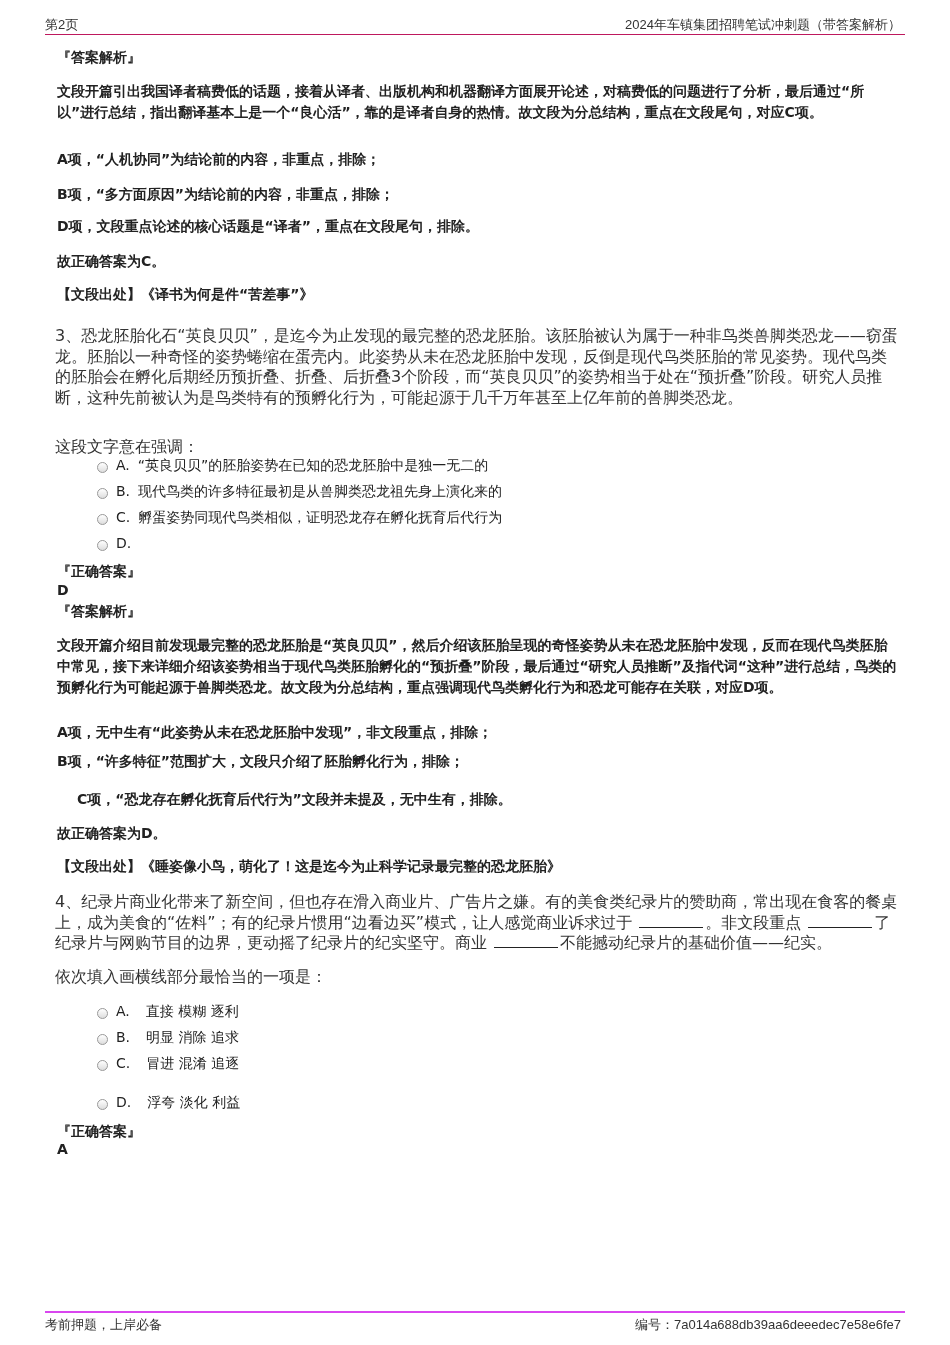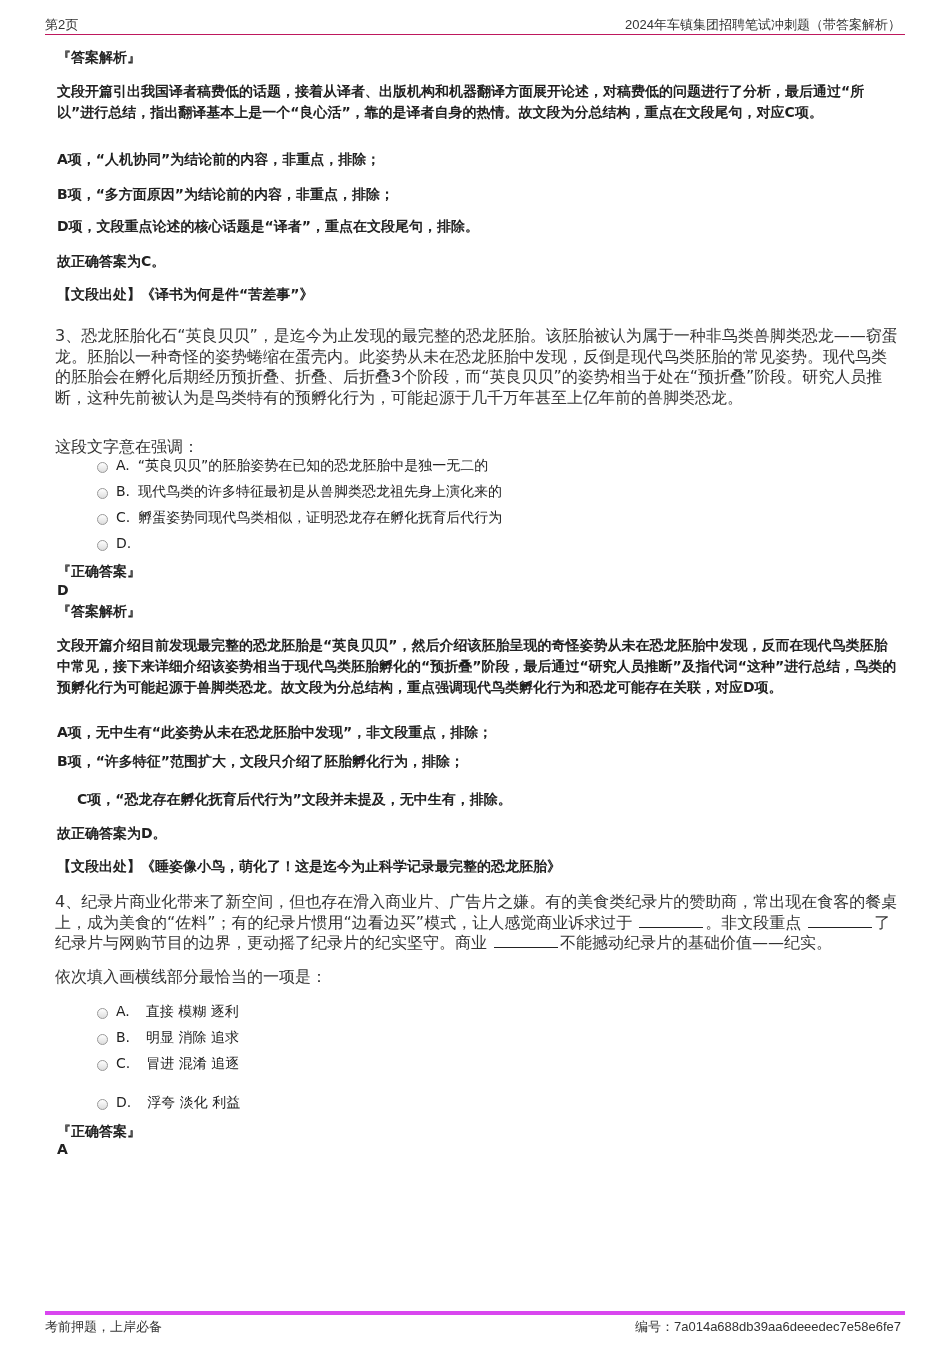--- a/index.html
+++ b/index.html
@@ -1,20 +1,20 @@
 <!DOCTYPE html>
 <html><head>
 <meta charset="utf-8">
 <style>
   html, body { margin:0; padding:0; background:#ffffff; }
   body { width:950px; height:1345px; position:relative; font-family:"DejaVu Sans", sans-serif; color:#222; overflow:hidden; }
   .hdr { position:absolute; left:45px; right:45px; top:14px; height:20px; border-bottom:1px solid #be185d; font-size:13px; color:#333; font-family:"Liberation Sans", sans-serif; }
   .hdr .l { position:absolute; left:0; top:2px; }
   .hdr .r { position:absolute; right:4px; top:2px; }
-  .ftr { position:absolute; left:45px; right:45px; top:1311px; height:20px; border-top:4px solid #d946ef; font-size:13px; color:#333; font-family:"Liberation Sans", sans-serif; }
+  .ftr { position:absolute; left:45px; right:45px; top:1311px; height:20px; border-top:2px solid #d946ef; font-size:13px; color:#333; font-family:"Liberation Sans", sans-serif; }
   .ftr .l { position:absolute; left:0; top:3px; }
   .ftr .r { position:absolute; right:4px; top:3px; }
   .blk { position:absolute; left:57px; width:840px; font-size:14px; line-height:21px;font-weight:bold; }
   .sm { position:absolute; left:55px; width:845px; font-size:16px; line-height:20.5px; color:#333; }
   .opt { position:absolute; left:97px; font-size:14px; line-height:20px; display:flex; align-items:center; }
   .radio { width:9px; height:9px; border:1px solid #999; border-radius:50%; background:linear-gradient(#fff,#ddd); margin-right:8px; margin-top:5px; display:inline-block; }
   .optlbl { margin-right:8px; }
   .optlbl2 { margin-right:16px; }
   .blank { display:inline-block; width:64px; border-bottom:1px solid #222; height:12px; vertical-align:baseline; margin:0 2px; }
 </style>

